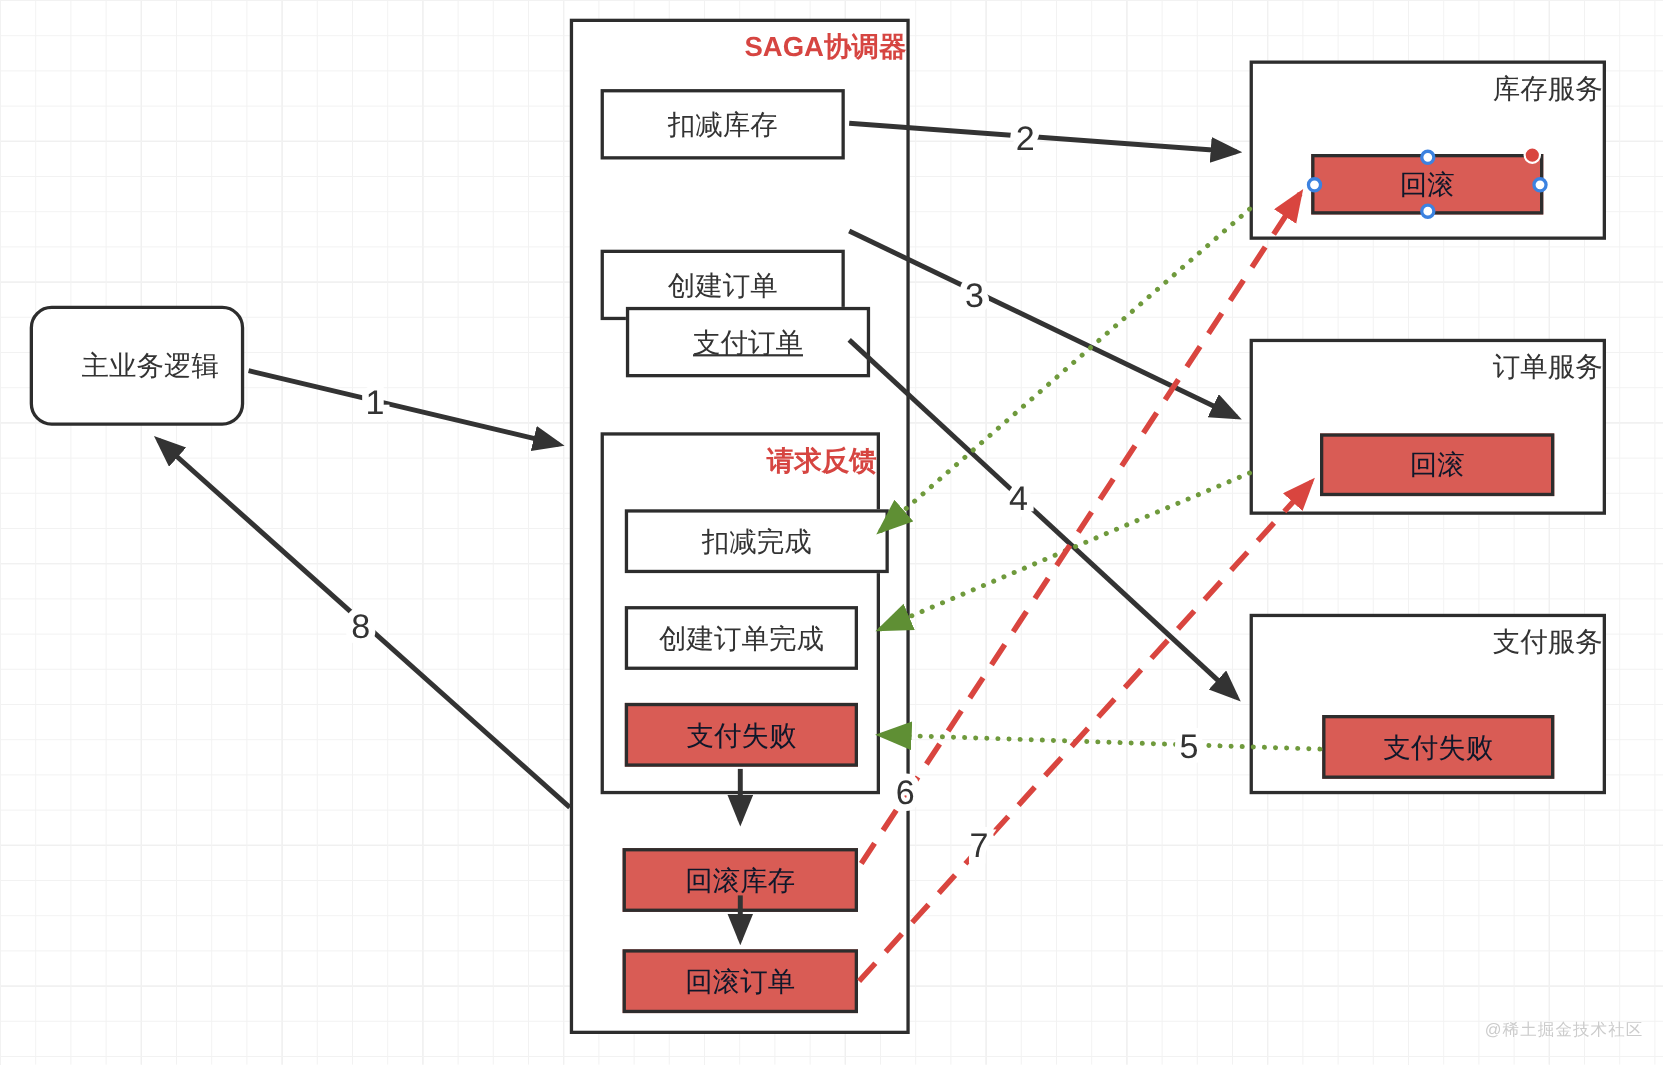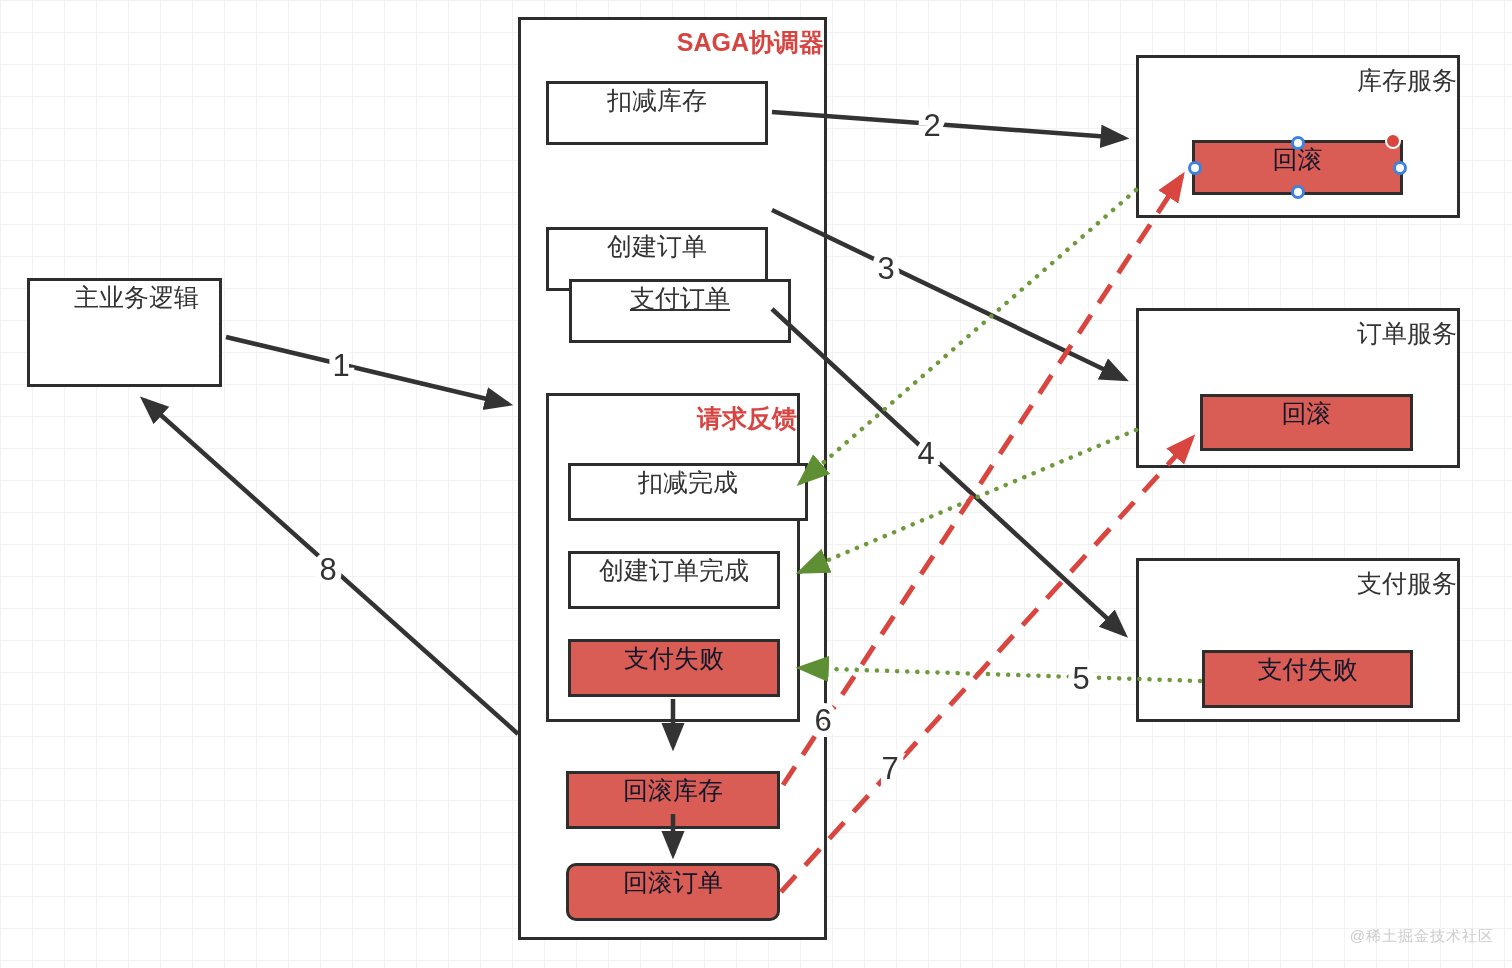--- a/index.html
+++ b/index.html
@@ -13,25 +13,25 @@
       linear-gradient(#f2f2f2 1px, transparent 1px),
       linear-gradient(90deg, #f2f2f2 1px, transparent 1px),
       linear-gradient(#e6e6e6 1px, transparent 1px),
       linear-gradient(90deg, #e6e6e6 1px, transparent 1px);
     background-size:32px 32px, 32px 32px, 128px 128px, 128px 128px;
   }
 
   .box {
     position:absolute; background:#ffffff;
     border:3px solid #2d2d2d;
-    display:flex; align-items:flex-start; justify-content:center;
+    display:flex; align-items:center; justify-content:center;
     font-size:25px; color:#333; white-space:nowrap;
   }
   .red { background:#d95c55; color:#0f172a; }
-  .rounded { border-radius:0;padding-left:24px; }
+  .rounded { border-radius:20px;padding-left:24px; }
   .container-box { justify-content:flex-start; align-items:flex-start; }
   .container-title {
     position:absolute; top:6px; left:0; width:100%;
     text-align:right; font-size:25px; color:#333;
   }
   .red-title { color:#d64541; font-weight:bold; }
 
   .handle {
     position:absolute; width:14px; height:14px; border-radius:50%;
     background:#ffffff; border:3px solid #3c82e0;
@@ -133,21 +133,21 @@
   <div class="box" style="left:568px; top:551px; width:212px; height:58px;">
     <span>创建订单完成</span>
   </div>
   <div class="box red" style="left:568px; top:639px; width:212px; height:58px;">
     <span>支付失败</span>
   </div>
 
   <div class="box red" style="left:566px; top:755px; width:214px; height:58px;margin-top:16px;">
     <span>回滚库存</span>
   </div>
-  <div class="box red" style="left:566px; top:863px; width:214px; height:58px;border-radius:10px;">
+  <div class="box red" style="left:566px; top:863px; width:214px; height:58px;">
     <span>回滚订单</span>
   </div>
 
   <div class="box container-box" style="left:1136px; top:55px; width:324px; height:163px;">
     <div class="container-title">库存服务</div>
   </div>
   <div class="box red" style="left:1192px; top:140px; width:211px; height:55px;">
     <span>回滚</span>
     <span class="handle" style="left:50%; top:0;"></span>
     <span class="handle" style="left:50%; top:100%;"></span>

